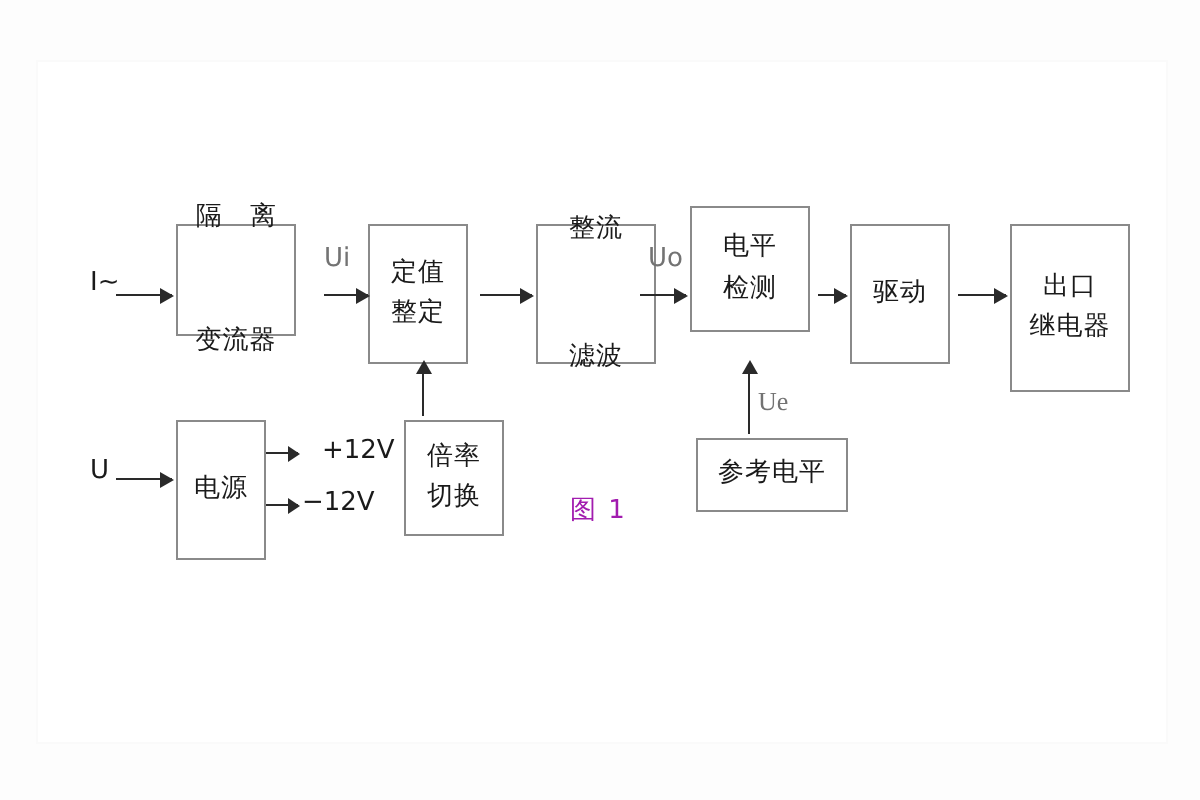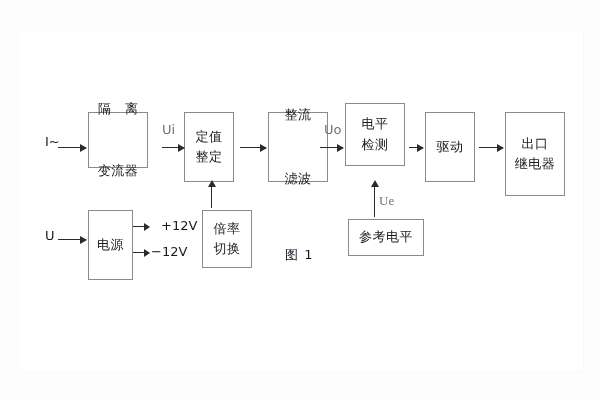--- a/index.html
+++ b/index.html
@@ -56,21 +56,21 @@
   }
   .port-label {
     position: absolute;
     font-size: 13px;
     color: #1a1a1a;
     white-space: nowrap;
   }
   .caption {
     position: absolute;
     font-size: 13px;
-    color: #0f172a;
+    color: #a21caf;
     white-space: nowrap;
     letter-spacing: 1px;
     text-align: right;
   }
   
   .harrow {
     position: absolute;
     height: 1px;
     background: #2a2a2a;
   }

